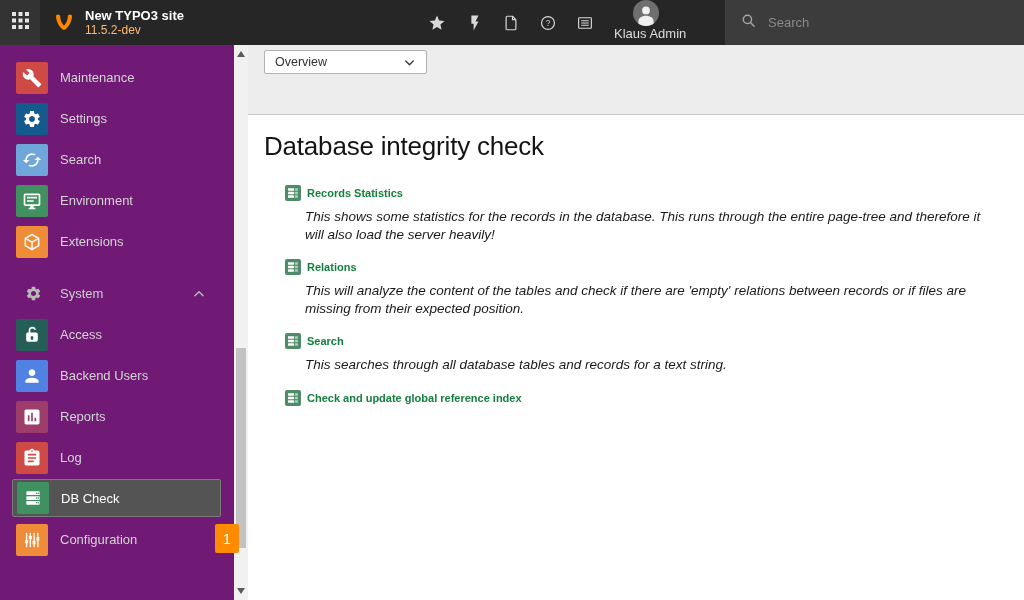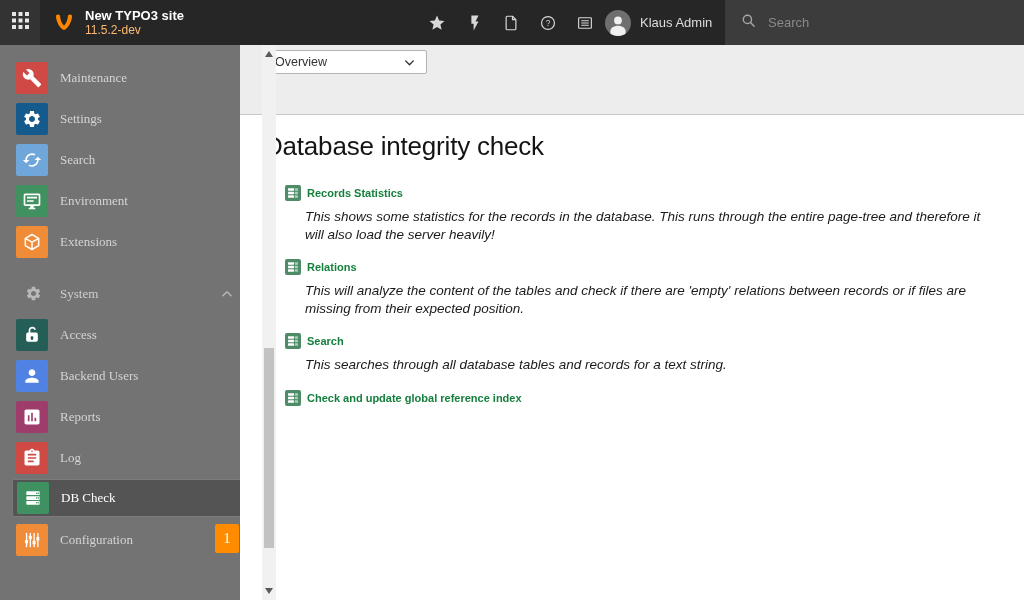--- a/index.html
+++ b/index.html
@@ -11,32 +11,32 @@
   .appgrid { position:absolute; left:0; top:0; width:40px; height:45px; background:#333333;
              display:flex; align-items:center; justify-content:center; cursor:pointer; }
   .brand { position:absolute; left:52px; top:0; height:45px; display:flex; align-items:center; }
   .brand-logo svg { width:24px; height:26px; display:block; }
   .brand-text { margin-left:9px; }
   .brand-title { color:#ffffff; font-size:13px; line-height:15px;font-weight:bold; }
   .brand-sub { color:#fdba74; font-size:12px; line-height:14px; }
   .toolbar { position:absolute; left:418px; top:0; height:45px; display:flex; }
   .tbtn { width:37px; height:45px; display:flex; align-items:center; justify-content:center; cursor:pointer; }
   .tbtn svg { width:18px; height:18px; display:block; }
-  .userbox { position:absolute; left:605px; top:0; height:45px; display:flex; align-items:center; cursor:pointer; }
+  .userbox { position:absolute; left:605px; top:0; height:45px; display:flex; align-items:center; cursor:pointer;flex-direction:column; }
   .avatar svg { width:26px; height:26px; display:block; }
   .username { margin-left:9px; color:#dddddd; font-size:13px; }
   .searcharea { position:absolute; left:725px; right:0; top:0; height:45px; background:#3c3c3c;
                 display:flex; align-items:center; padding-left:15px; }
   .searcharea svg { width:17px; height:17px; flex:none; }
   .searchinput { margin-left:11px; background:transparent; border:none; outline:none;
                  color:#dddddd; font-size:13px; width:220px; font-family:"Liberation Sans", sans-serif; }
   .searchinput::placeholder { color:#8a8a8a; }
 
   
-  .sidebar { position:absolute; left:0; top:45px; width:276px; height:555px; background:#737373; padding-top:12px;font-family:Liberation Serif, serif; }
+  .sidebar { position:absolute; left:0; top:45px; width:248px; height:555px; background:#701a75; padding-top:12px; }
   .mitem { height:41px; display:flex; align-items:center; padding-left:16px; cursor:pointer; }
   .mico { width:32px; height:32px; border-radius:2px; display:flex; align-items:center; justify-content:center; flex:none; }
   .mico svg { width:20px; height:20px; display:block; }
   .mlabel { margin-left:12px; color:#d4d4d4; font-size:13px; white-space:nowrap; }
   .msection { height:41px; margin-top:11px; display:flex; align-items:center; padding-left:25px; position:relative; cursor:pointer; }
   .msection .sysgear svg { width:17px; height:17px; display:block; }
   .msection .mlabel { margin-left:18px; color:#cfcfcf; }
   .msection .chev { position:absolute; right:42px; top:14px; }
   .msection .chev svg { width:14px; height:14px; display:block; }
   .mitem.selected { height:38px; margin:1px 27px 2px 12px; padding-left:4px;

